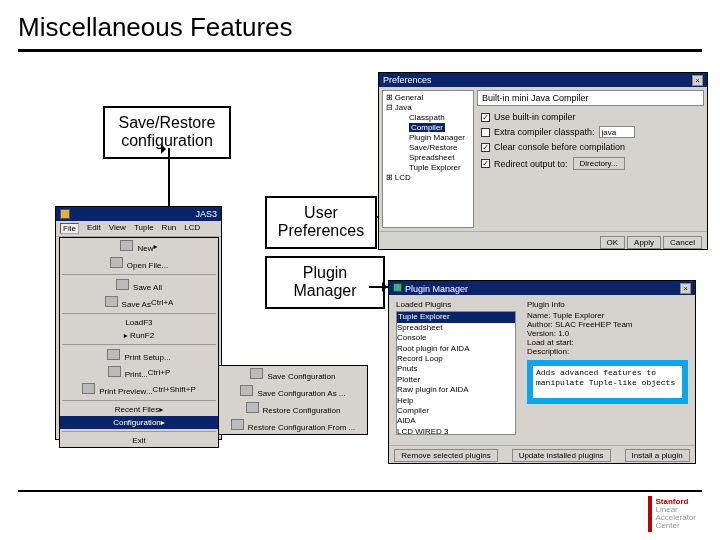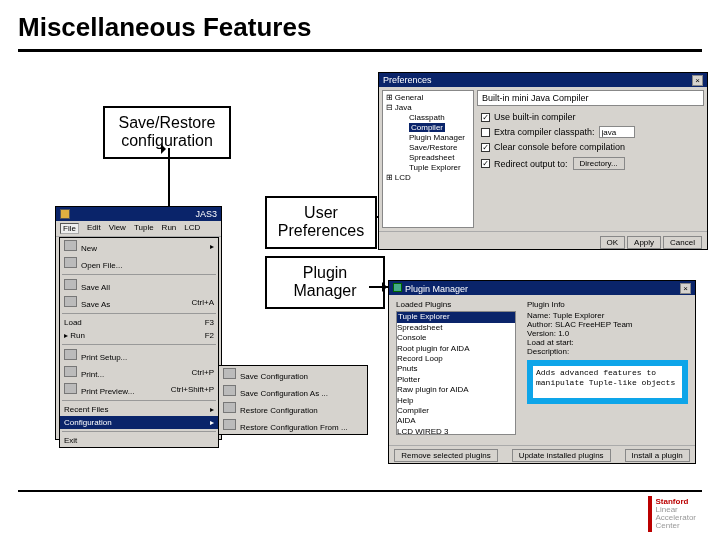--- a/index.html
+++ b/index.html
@@ -1,18 +1,18 @@
 <!DOCTYPE html>
 <html><head>
 <meta charset="utf-8">
 <style>
   *{box-sizing:border-box;margin:0;padding:0;font-family:Arial,Helvetica,sans-serif}
   body{width:720px;height:540px;background:#fff;position:relative;overflow:hidden}
   .slide{width:720px;height:540px;position:relative}
-  .title{font-size:26px;font-weight:bold;padding:12px 18px 2px}
+  .title{font-size:26px;font-weight:normal;padding:12px 18px 2px}
   .hr{height:3px;background:#000;margin:4px 18px 0}
   .bottom-hr{position:absolute;left:18px;right:18px;bottom:48px;height:2px;background:#000}
   
   .callout{position:absolute;border:2px solid #000;background:#fff;padding:6px 10px;text-align:center;font-size:16px;line-height:1.15}
   .arrow{position:absolute;background:#000;height:2px}
   .arrow::after{content:"";position:absolute;right:-1px;top:-4px;border:5px solid transparent;border-left-color:#000}
   
   .win{position:absolute;background:#d6d3ce;border:1px solid #000;font-size:9px;color:#000}
   .win-title{background:#0a246a;color:#fff;padding:1px 4px;display:flex;justify-content:space-between;align-items:center;font-size:9px;height:14px}
   .win-title .x{width:11px;height:11px;background:#d6d3ce;border:1px solid #888;color:#000;font-size:8px;line-height:9px;text-align:center}
@@ -30,21 +30,21 @@
   .chk{display:flex;align-items:center;gap:4px;margin:4px 4px}
   .chk .box{width:9px;height:9px;border:1px solid #333;background:#fff;font-size:8px;line-height:8px;text-align:center}
   .chk input.txt{border:1px solid #888;background:#fff;height:12px;width:36px;font-size:8px;padding:0 2px}
   .pref-foot{display:flex;justify-content:flex-end;padding:3px 4px;border-top:1px solid #aaa}
   
   .jas{left:55px;top:206px;width:167px;height:234px}
   .jas-title{display:flex;align-items:center;gap:4px}
   .menubar{display:flex;gap:8px;padding:2px 4px;font-size:8px;border-bottom:1px solid #aaa}
   .menubar .file{border:1px inset #aaa;padding:0 2px;background:#eee}
   .filemenu{position:absolute;left:3px;top:30px;width:160px;background:#d6d3ce;border:1px solid #000;font-size:8px}
-  .filemenu .mi{display:flex;justify-content:space-between;align-items:center;padding:2px 4px;border-bottom:0}
+  .filemenu .mi{display:flex;justify-content:center;align-items:center;padding:2px 4px;border-bottom:0}
   .filemenu .mi .ic{width:13px;height:11px;margin-right:4px;background:#bbb;border:1px solid #777;display:inline-block}
   .filemenu .sep{height:1px;background:#999;margin:2px 2px}
   .filemenu .mi.sel{background:#0a246a;color:#fff}
   .filemenu .sub{position:absolute;left:158px;bottom:12px;width:150px;background:#d6d3ce;border:1px solid #000}
   .filemenu .sub .mi{white-space:nowrap}
   
   .pm{left:388px;top:280px;width:308px;height:184px}
   .pm-body{display:flex;height:150px}
   .pm-left{margin:3px;padding:2px 4px;flex:0 0 128px;font-size:8px;line-height:1.3}
   .pm-left .lbl{font-size:8px;margin-bottom:1px}

